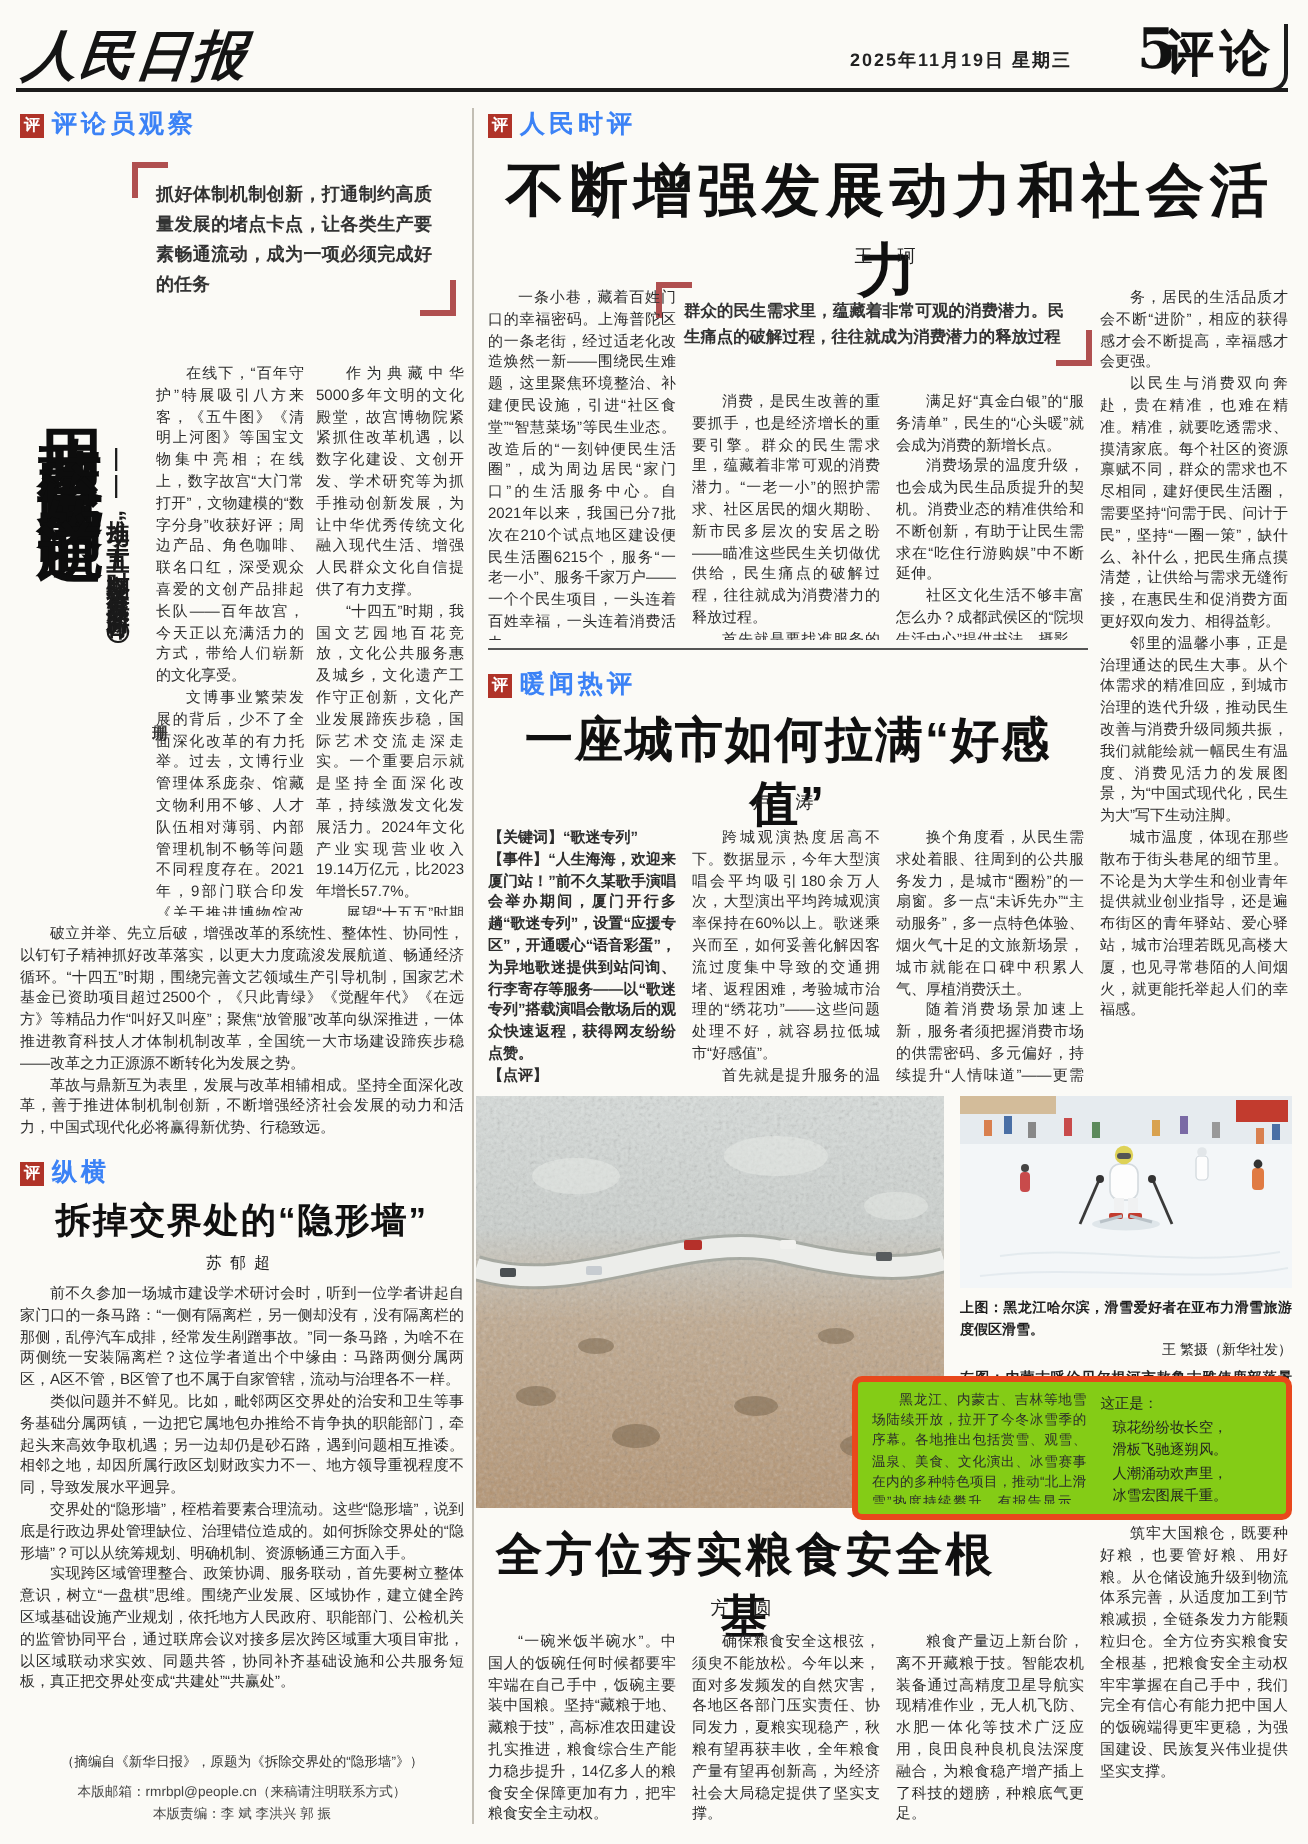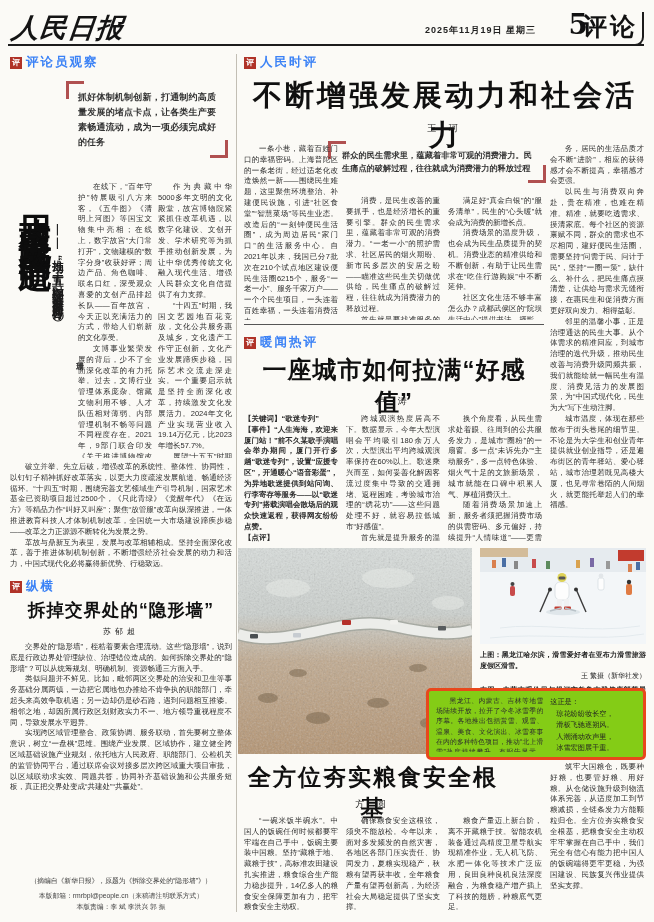--- a/index.html
+++ b/index.html
@@ -128,22 +128,23 @@
       <p>革故与鼎新互为表里，发展与改革相辅相成。坚持全面深化改革，善于推进体制机制创新，不断增强经济社会发展的动力和活力，中国式现代化必将赢得新优势、行稳致远。</p>
     </div>
 
     <div class="sec-tag zh-tag">
       <span class="ic">评</span>
       <span class="lb">纵横</span>
     </div>
     <div class="headline zh-title">拆掉交界处的“隐形墙”</div>
     <div class="byline zh-auth">苏郁超</div>
     <div class="tcol zh-body">
+      <p>前不久参加一场城市建设学术研讨会时，听到一位学者讲起自家门口的一条马路：“一侧有隔离栏，另一侧却没有，没有隔离栏的那侧，乱停汽车成排，经常发生剐蹭事故。”同一条马路，为啥不在两侧统一安装隔离栏？这位学者道出个中缘由：马路两侧分属两区，A区不管，B区管了也不属于自家管辖，流动与治理各不一样。</p>
+      <p>类似问题并不鲜见。比如，毗邻两区交界处的治安和卫生等事务基础分属两镇，一边把它属地包办推给不肯争执的职能部门，牵起头来高效争取机遇；另一边却仍是砂石路，遇到问题相互推诿。相邻之地，却因所属行政区划财政实力不一、地方领导重视程度不同，导致发展水平迥异。</p>
       <p>交界处的“隐形墙”，桎梏着要素合理流动。这些“隐形墙”，说到底是行政边界处管理缺位、治理错位造成的。如何拆除交界处的“隐形墙”？可以从统筹规划、明确机制、资源畅通三方面入手。</p>
-      <p>类似问题并不鲜见。比如，毗邻两区交界处的治安和卫生等事务基础分属两镇，一边把它属地包办推给不肯争执的职能部门，牵起头来高效争取机遇；另一边却仍是砂石路，遇到问题相互推诿。相邻之地，却因所属行政区划财政实力不一、地方领导重视程度不同，导致发展水平迥异。</p>
       <p>实现跨区域管理整合、政策协调、服务联动，首先要树立整体意识，树立“一盘棋”思维。围绕产业发展、区域协作，建立健全跨区域基础设施产业规划，依托地方人民政府、职能部门、公检机关的监管协同平台，通过联席会议对接多层次跨区域重大项目审批，以区域联动求实效、同题共答，协同补齐基础设施和公共服务短板，真正把交界处变成“共建处”“共赢处”。</p>
     </div>
     <div class="zh-foot">（摘编自《新华日报》，原题为《拆除交界处的“隐形墙”》）</div>
     <div class="pg-email">本版邮箱：rmrbpl@people.cn（来稿请注明联系方式）</div>
     <div class="pg-edit">本版责编：李 斌 李洪兴 郭 振</div>
   </div>
 
   <div class="right">
     <div class="sec-tag">
       <span class="ic">评</span>

